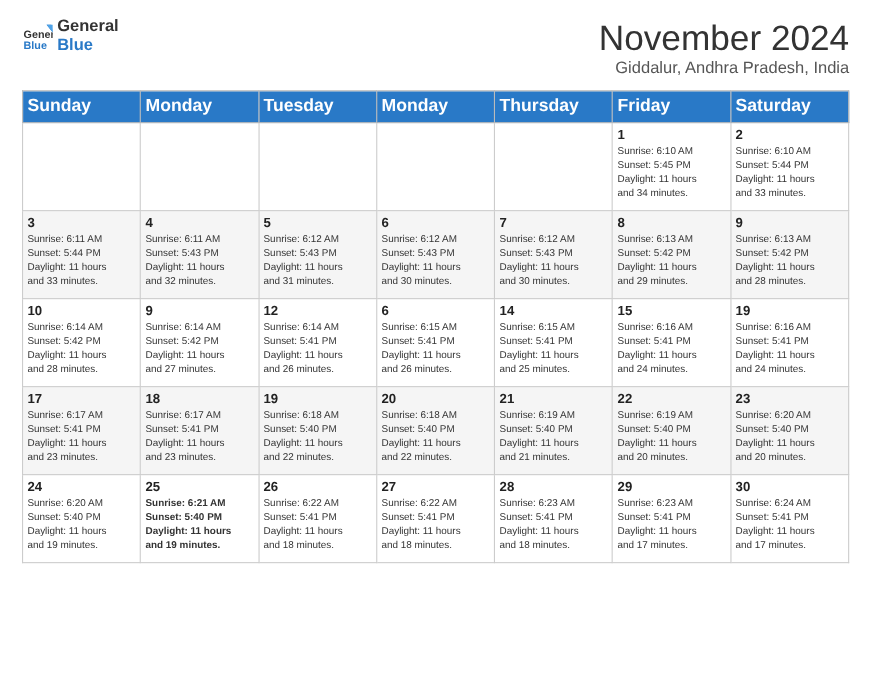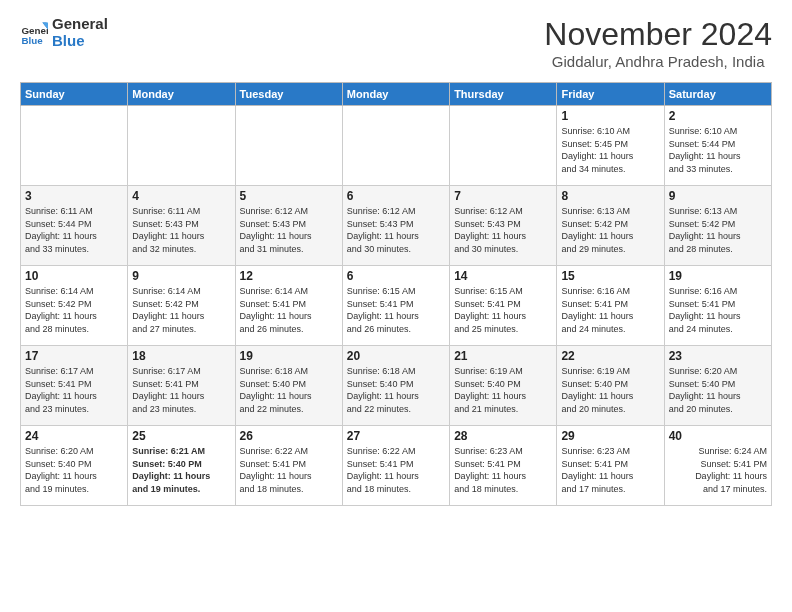--- a/index.html
+++ b/index.html
@@ -33,31 +33,30 @@
       text-align: right;
     }
     .month-title {
       font-size: 32px;
       font-weight: normal;
       color: #333;
     }
     .subtitle {
       font-size: 15px;
       color: #555;
-      text-align: center;
     }
     table {
       width: 100%;
       border-collapse: collapse;
       table-layout: fixed;
     }
     thead tr th {
       background-color: #2979c7;
       color: #fff;
-      font-size: 11px;
+      font-size: 16px;
       font-weight: bold;
       padding: 5px 4px;
       border: 1px solid #bbb;
       text-align: left;
     }
     tbody tr td {
       border: 1px solid #ccc;
       vertical-align: top;
       padding: 3px 4px;
       font-size: 9.5px;
@@ -327,22 +326,22 @@
 and 18 minutes.</div>
           </td>
           <td>
             <div class="day-number">29</div>
             <div class="day-info" style="white-space: pre-line;">Sunrise: 6:23 AM
 Sunset: 5:41 PM
 Daylight: 11 hours
 and 17 minutes.</div>
           </td>
           <td>
-            <div class="day-number">40</div>
-            <div class="day-info" style="white-space: pre-line; text-align: right;">Sunrise: 6:24 AM
+            <div class="day-number">30</div>
+            <div class="day-info" style="white-space: pre-line;">Sunrise: 6:24 AM
 Sunset: 5:41 PM
 Daylight: 11 hours
 and 17 minutes.</div>
           </td>
         </tr>
       </tbody>
   </table>
 </div>
 
 </body></html>

